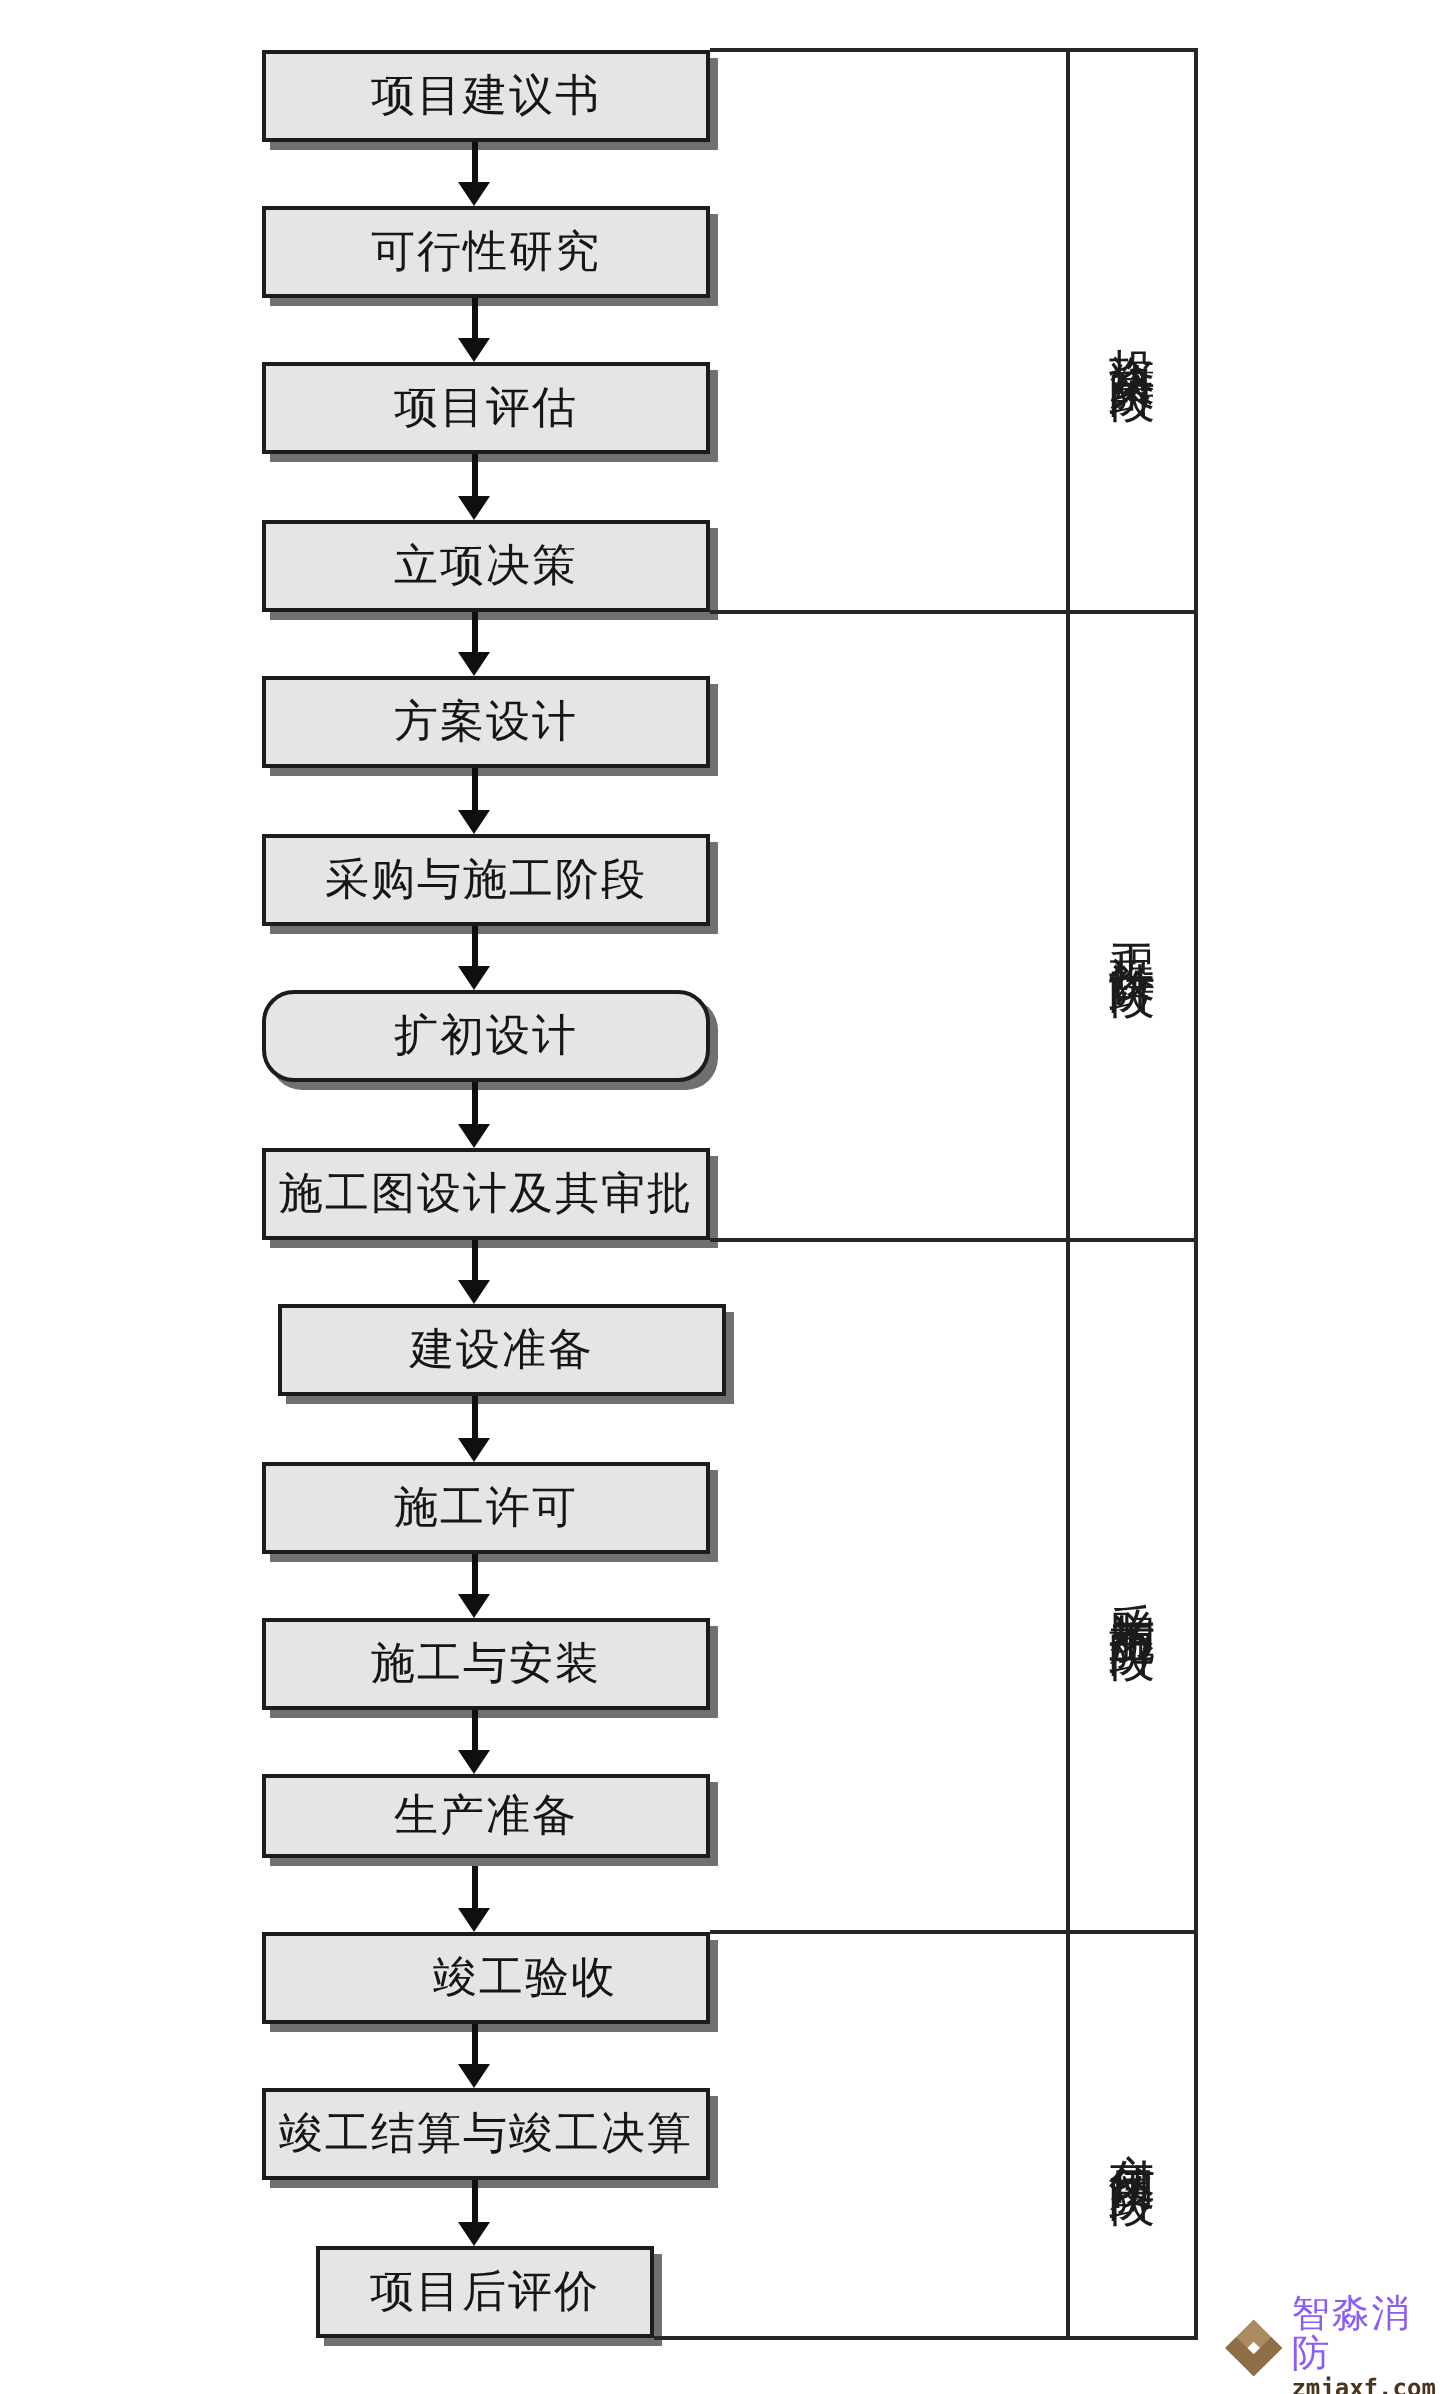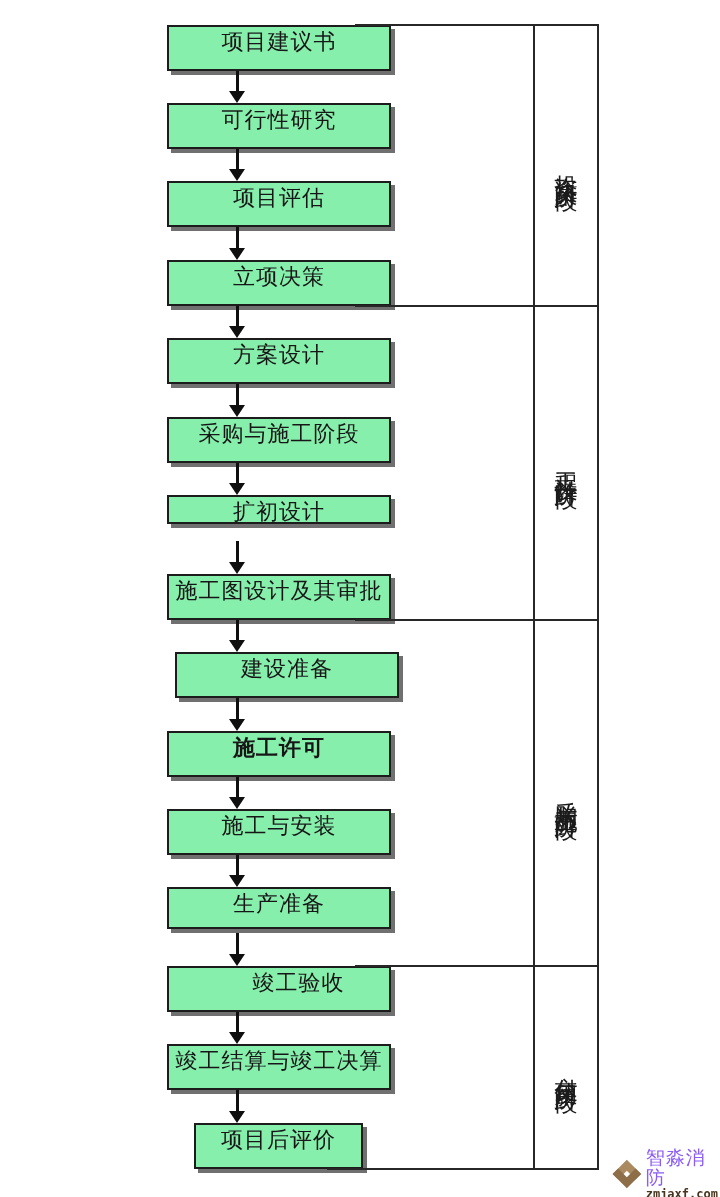--- a/index.html
+++ b/index.html
@@ -1,24 +1,24 @@
 <!DOCTYPE html>
 <html><head>
 <meta charset="utf-8">
 <style>
   html,body{margin:0;padding:0;background:#fff;}
   .canvas{
     position:relative;width:720px;height:1197px;background:#ffffff;
     font-family:"Liberation Serif","DejaVu Serif",serif;overflow:hidden;
   }
   .flow-box{
-    position:absolute;box-sizing:border-box;background:#86efac;
+    position:absolute;box-sizing:border-box;background:#e5e5e5;
     border:2px solid #1c1c1c;box-shadow:4px 4px 0 #707070;
-    display:flex;justify-content:center;
-    font-size:22px;letter-spacing:1px;color:#161616;white-space:nowrap;margin-left:36px;
+    display:flex;align-items:center;justify-content:center;
+    font-size:22px;letter-spacing:1px;color:#161616;white-space:nowrap;
   }
   .arrow-line{position:absolute;width:3px;background:#0f0f0f;}
   .arrow-head{
     position:absolute;width:0;height:0;
     border-left:8px solid transparent;border-right:8px solid transparent;
     border-top:12px solid #0f0f0f;
   }
   .hline{position:absolute;height:2px;background:#272727;}
   .vline{position:absolute;width:2px;background:#272727;}
   .phase-label{
@@ -50,30 +50,30 @@
       </div>
       <div class="flow-box" style="top: 259.85px; height: 46px; left: 131px; width: 224px;">
         <span>立项决策</span>
       </div>
       <div class="flow-box" style="top: 338.3px; height: 46px; left: 131px; width: 224px;">
         <span>方案设计</span>
       </div>
       <div class="flow-box" style="top: 416.75px; height: 46px; left: 131px; width: 224px;">
         <span>采购与施工阶段</span>
       </div>
-      <div class="flow-box" style="top: 495.2px; height: 29px; left: 131px; width: 224px;">
+      <div class="flow-box" style="top: 495.2px; height: 46px; left: 131px; width: 224px; border-radius: 16px;">
         <span>扩初设计</span>
       </div>
       <div class="flow-box" style="top: 573.65px; height: 46px; left: 131px; width: 224px;">
         <span>施工图设计及其审批</span>
       </div>
       <div class="flow-box" style="top: 652.1px; height: 46px; left: 139px; width: 224px;">
         <span>建设准备</span>
       </div>
-      <div class="flow-box" style="top: 730.55px; height: 46px; left: 131px; width: 224px; font-weight: bold;">
+      <div class="flow-box" style="top: 730.55px; height: 46px; left: 131px; width: 224px;">
         <span>施工许可</span>
       </div>
       <div class="flow-box" style="top: 809px; height: 46px; left: 131px; width: 224px;">
         <span>施工与安装</span>
       </div>
       <div class="flow-box" style="top: 887.45px; height: 42px; left: 131px; width: 224px;">
         <span>生产准备</span>
       </div>
       <div class="flow-box" style="top: 965.9px; height: 46px; left: 131px; width: 224px; padding-left: 39px;">
         <span>竣工验收</span>

